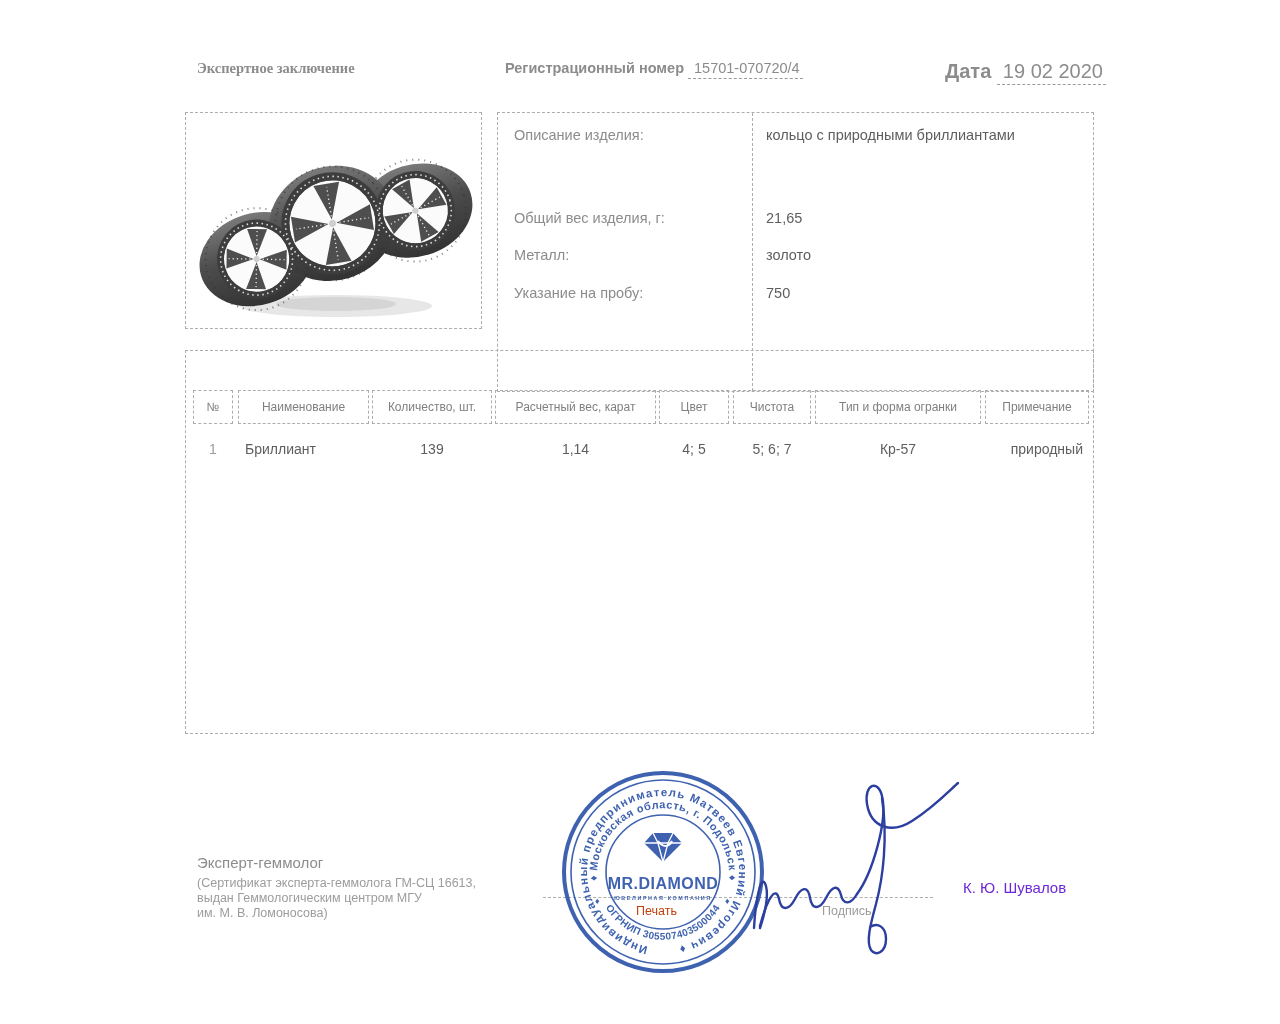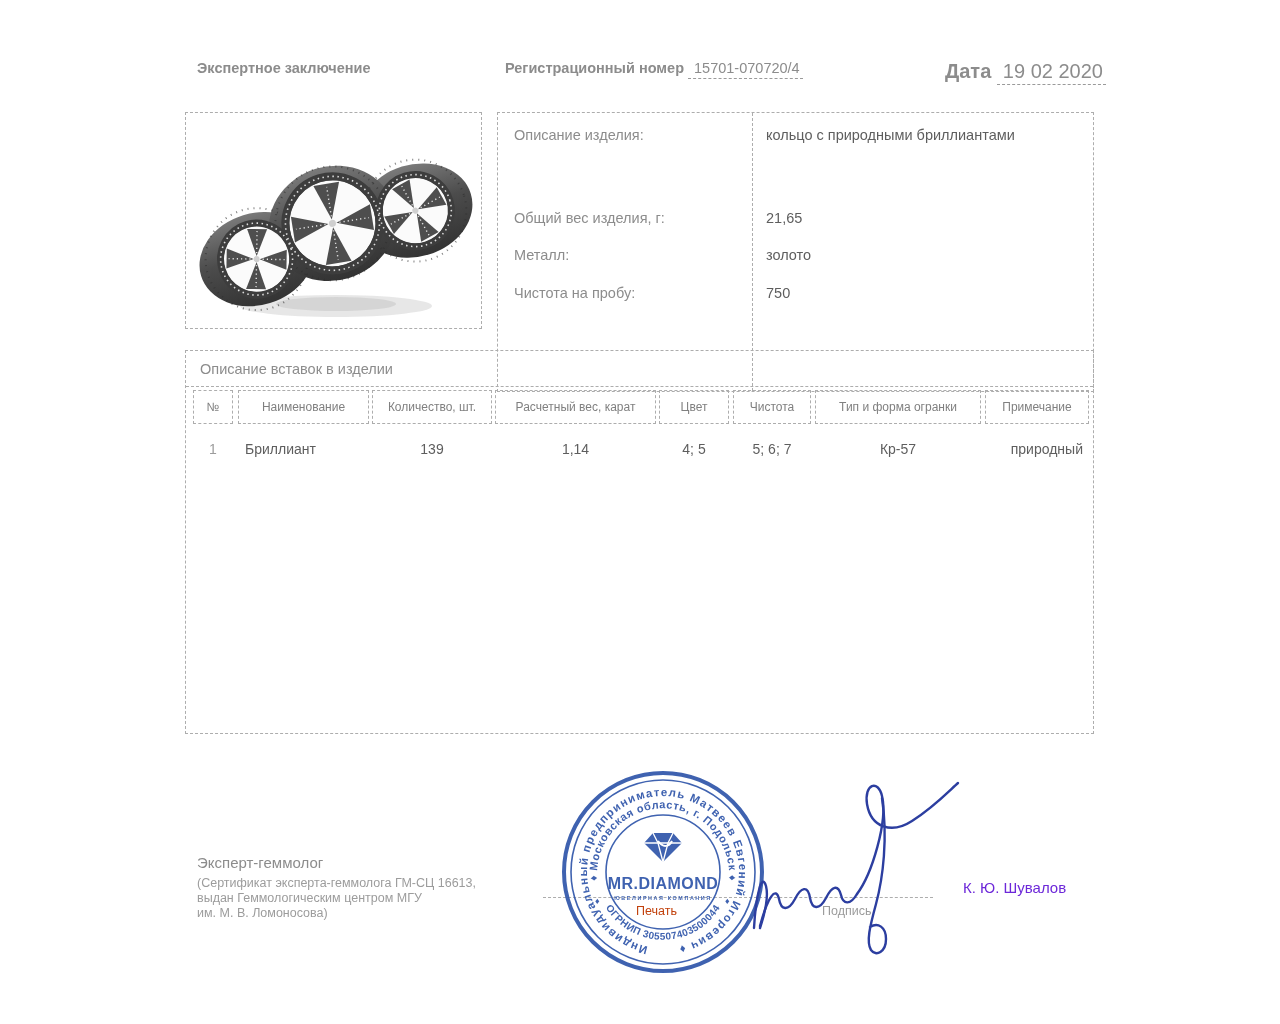--- a/index.html
+++ b/index.html
@@ -3,21 +3,21 @@
 <meta charset="utf-8">
 <style>
   * { margin:0; padding:0; box-sizing:border-box; }
   html,body { background:#ffffff; }
   body { font-family:"Liberation Sans","DejaVu Sans",sans-serif; }
   .page { position:relative; width:1280px; height:1024px; background:#fff; overflow:hidden; }
 
   .abs { position:absolute; }
 
   
-  .h-title { left:197px; top:60px; font-size:14.5px; font-weight:bold; color:#8c8c8c; }
+  .h-title { left:197px; top:60px; font-size:14.5px; font-weight:bold; color:#8c8c8c;font-family:Liberation Serif, serif; }
   .h-reg   { left:505px; top:60px; font-size:14.5px; color:#8c8c8c; }
   .h-date  { left:945px; top:60px; font-size:20px; color:#8c8c8c; }
   .bold    { font-weight:bold; }
   .dashed-val { font-weight:normal; color:#8c8c8c; border-bottom:1px dashed #9a9a9a; padding:0 3px 2px 6px; }
 
   
   .dash-box { border:1px dashed #adadad; }
   .photo-box { left:185px; top:112px; width:297px; height:217px; }
   .desc-box  { left:497px; top:112px; width:597px; height:280px; }
   .desc-divider { position:absolute; left:254px; top:0; bottom:0; border-left:1px dashed #adadad; }
@@ -163,27 +163,26 @@
     </div>
     <div class="desc-row" style="top:97px;">
       <span class="desc-label">Общий вес изделия, г:</span>
       <span class="desc-value">21,65</span>
     </div>
     <div class="desc-row" style="top:134px;">
       <span class="desc-label">Металл:</span>
       <span class="desc-value">золото</span>
     </div>
     <div class="desc-row" style="top:172px;">
-      <span class="desc-label">Чистота на пробу:</span>
+      <span class="desc-label">Указание на пробу:</span>
       <span class="desc-value">750</span>
     </div>
   </div>
 
   <div class="abs dash-box tbl-box">
-    <div class="tbl-title">Описание вставок в изделии</div>
 
     <div class="th-cell c0">№</div>
     <div class="th-cell c1">Наименование</div>
     <div class="th-cell c2">Количество, шт.</div>
     <div class="th-cell c3">Расчетный вес, карат</div>
     <div class="th-cell c4">Цвет</div>
     <div class="th-cell c5">Чистота</div>
     <div class="th-cell c6">Тип и форма огранки</div>
     <div class="th-cell c7">Примечание</div>
 

